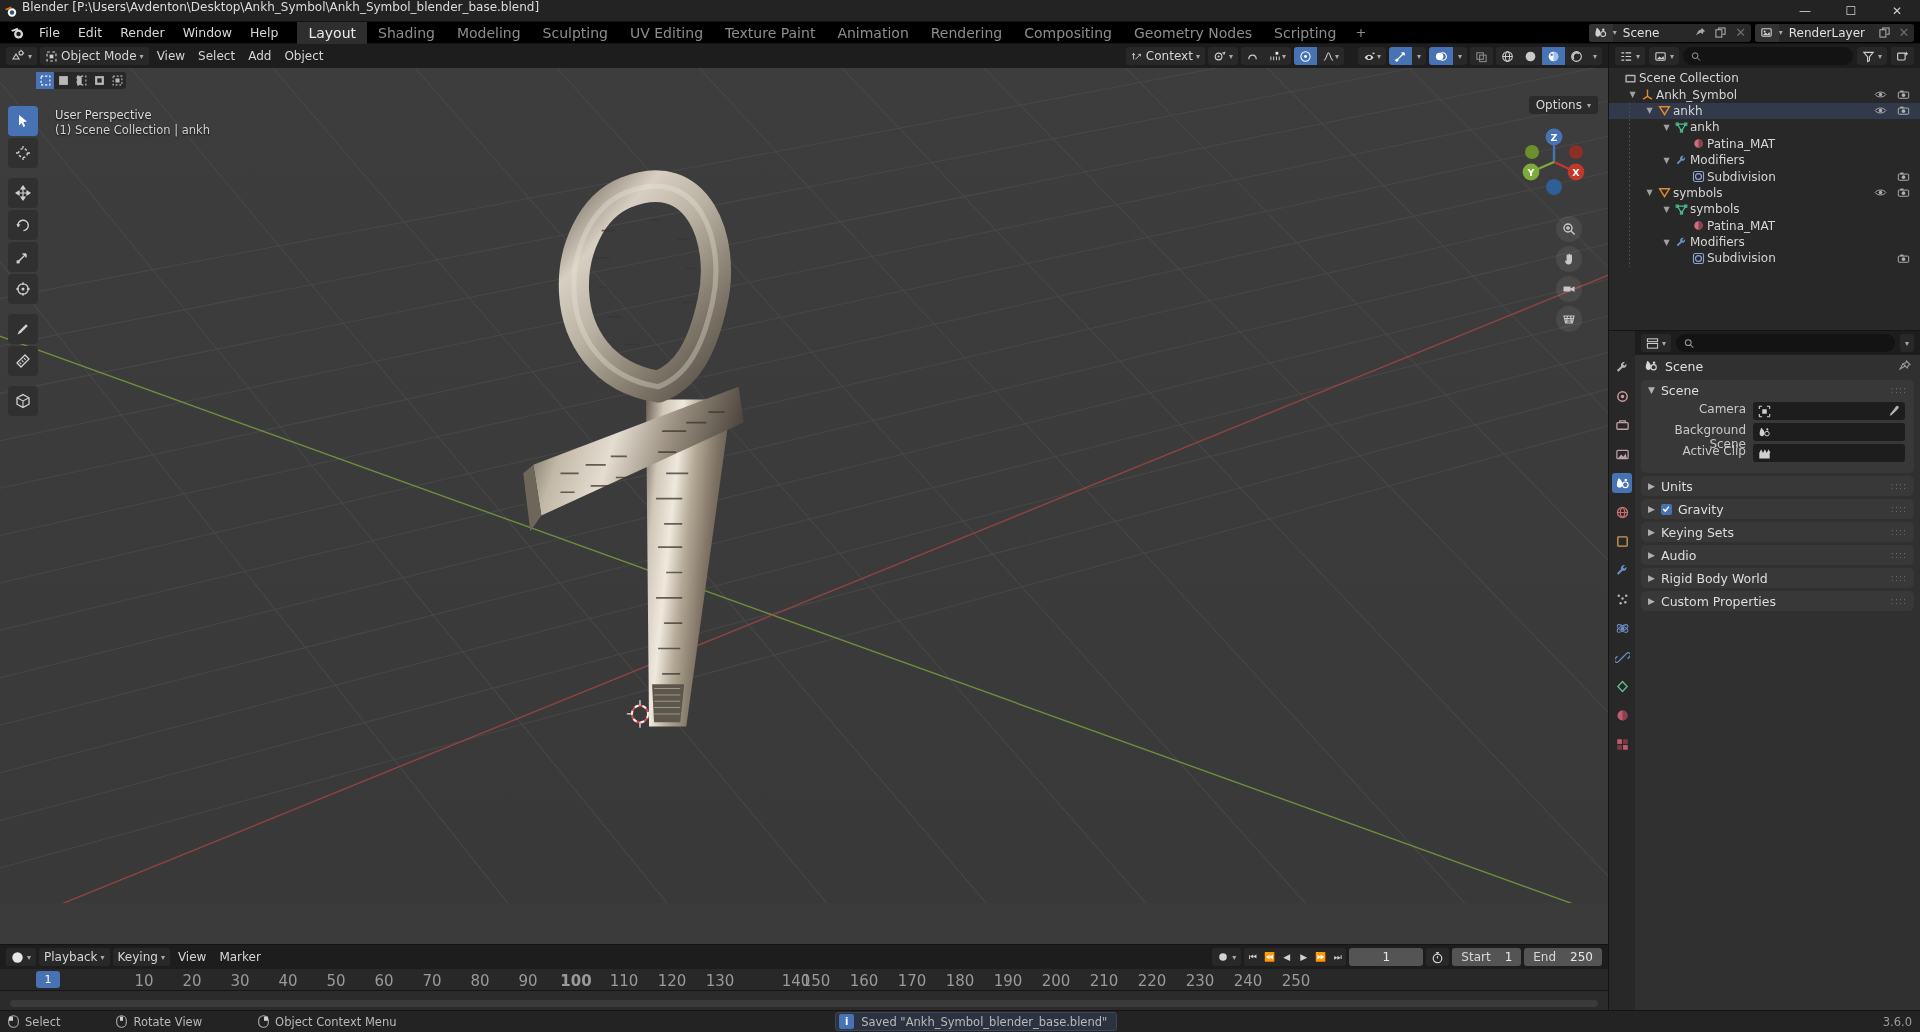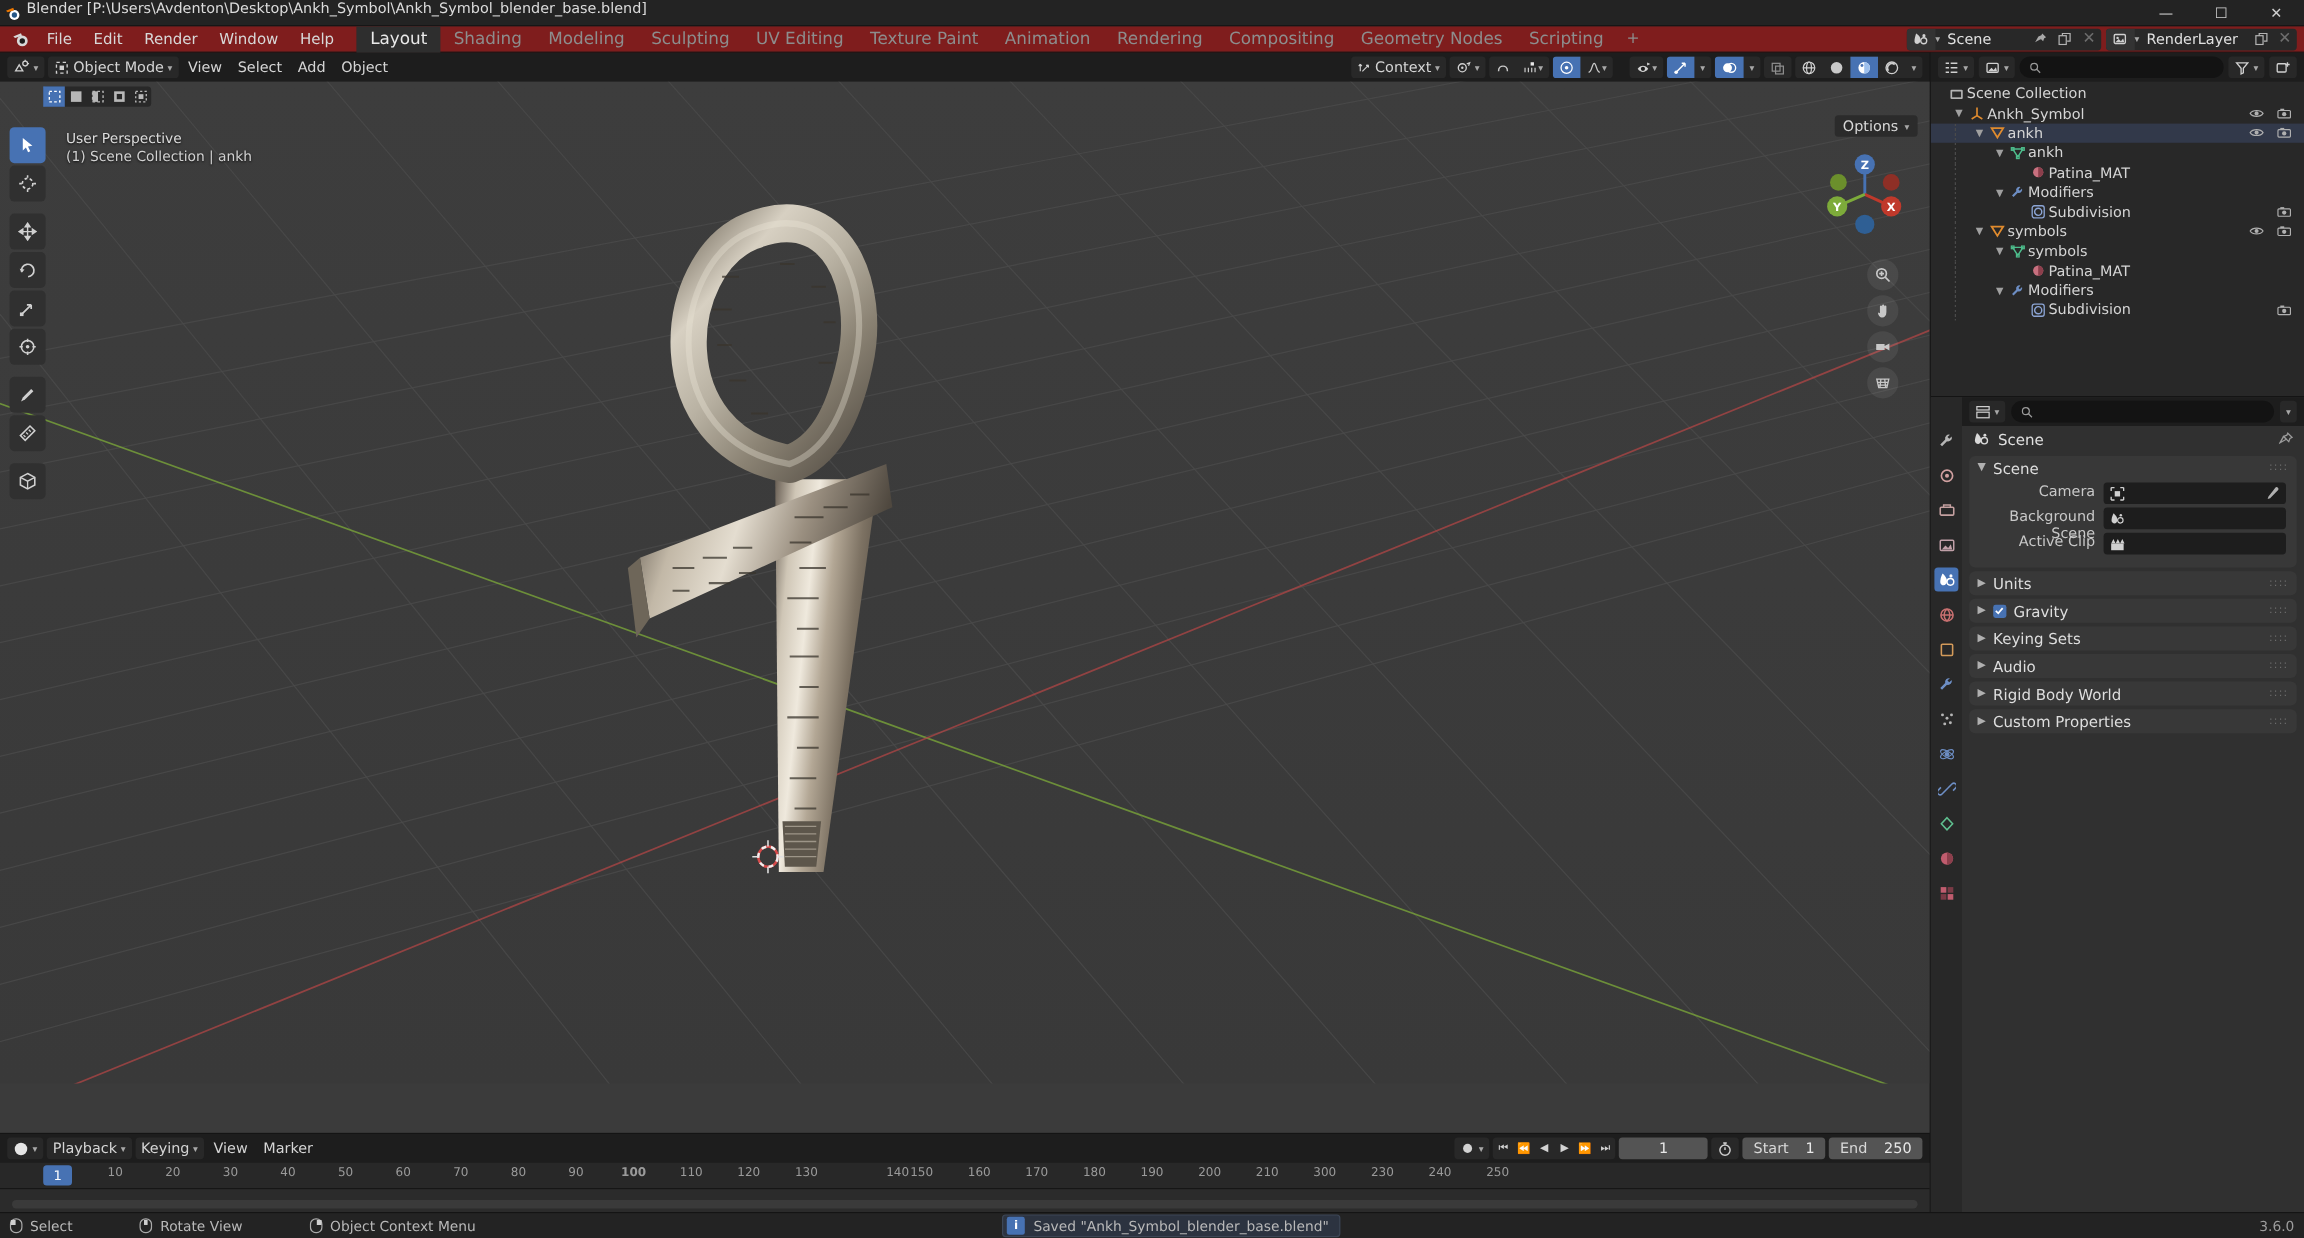--- a/index.html
+++ b/index.html
@@ -10,21 +10,21 @@
   
   .titlebar { height:22px; background:#232323; display:flex; align-items:flex-start; flex:0 0 auto;
      border-bottom:1px solid #141414; }
   .tb-logo { width:22px; height:22px; display:flex; align-items:center; justify-content:center; }
   .tb-title { font-size:12px; color:#dcdcdc; }
   .tb-spacer { flex:1; }
   .tb-btn { width:46px; height:22px; display:flex; align-items:center; justify-content:center;
      color:#cfcfcf; font-size:12px; }
 
   
-  .topbar { height:22px; background:#7f1d1d; display:flex; align-items:center; flex:0 0 auto; padding-left:4px;
+  .topbar { height:22px; background:#000000; display:flex; align-items:center; flex:0 0 auto; padding-left:4px;
      border-bottom:1px solid #141414; }
   .tb-icon { width:26px; display:flex; align-items:center; justify-content:center; }
   .menu { padding:0 9px; height:18px; line-height:18px; font-size:12.5px; color:#d8d8d8; border-radius:3px; }
   .wsdiv { width:10px; }
   .ws { padding:0 11px; height:22px; line-height:22px; font-size:14px; color:#8d8d8d; }
   .ws.active { background:#2e2e2e; color:#e9e9e9; }
   .ws-plus { padding:0 8px; color:#8d8d8d; font-size:13px; }
   .topbar-right { margin-left:auto; display:flex; align-items:center; gap:4px; padding-right:6px; }
   .idblock { display:flex; align-items:center; height:18px; background:#282828; border-radius:3px; overflow:hidden; }
   .idb-icon { width:24px; height:18px; display:flex; align-items:center; justify-content:center;
@@ -85,21 +85,21 @@
   .tl-right { margin-left:auto; display:flex; align-items:center; gap:3px; }
   .frame-field { width:74px; height:18px; background:#545454; border-radius:3px; display:flex;
      align-items:center; justify-content:center; font-size:12px; color:#e8e8e8; }
   .se-field { height:18px; background:#545454; border-radius:3px; display:flex; align-items:center;
      padding:0 9px; gap:14px; font-size:12px; color:#e8e8e8; }
   .se-field .lbl { color:#d8d8d8; }
   .transport { display:flex; align-items:center; background:#282828; border-radius:3px; }
   .transport > div { width:17px; height:18px; display:flex; align-items:center; justify-content:center;
      color:#d2d2d2; font-size:9px; }
   .tl-ruler { height:22px; position:relative; background:#282828; border-bottom:1px solid #161616; }
-  .tick { position:absolute; top:3px; font-size:10px; color:#9a9a9a; transform:translateX(-50%); }
+  .tick { position:absolute; top:3px; font-size:15px; color:#9a9a9a; transform:translateX(-50%);margin-left:48px; }
   .playhead { position:absolute; top:2px; width:24px; height:17px; background:#4772b3; border-radius:3px;
      display:flex; align-items:center; justify-content:center; font-size:11px; color:#fff;
      transform:translateX(-50%); }
   .tl-body { flex:1; background:#2b2b2b; position:relative; }
   .tl-scroll { position:absolute; left:10px; right:10px; bottom:3px; height:7px; background:#3a3a3a;
      border-radius:4px; }
 
   
   .outliner { height:286px; background:#282828; display:flex; flex-direction:column; flex:0 0 auto; }
   .ol-header { height:24px; display:flex; align-items:center; gap:4px; padding:0 6px; background:#1d1d1d; }
@@ -700,21 +700,21 @@
             <div class="tick" style="left: 624px;">120</div>
             <div class="tick" style="left: 672px;">130</div>
             <div class="tick" style="left: 748px;">140</div>
             <div class="tick" style="left: 768px; text-align: center;">150</div>
             <div class="tick" style="left: 816px;">160</div>
             <div class="tick" style="left: 864px;">170</div>
             <div class="tick" style="left: 912px;">180</div>
             <div class="tick" style="left: 960px;">190</div>
             <div class="tick" style="left: 1008px;">200</div>
             <div class="tick" style="left: 1056px;">210</div>
-            <div class="tick" style="left: 1104px;">300</div>
+            <div class="tick" style="left: 1104px;">220</div>
             <div class="tick" style="left: 1152px;">230</div>
             <div class="tick" style="left: 1200px;">240</div>
             <div class="tick" style="left: 1248px;">250</div>
             <div class="playhead" style="left: 48px;">1</div>
           </div>
         <div class="tl-body">
           <div class="tl-scroll"></div>
         </div>
       </div>
     </div>

